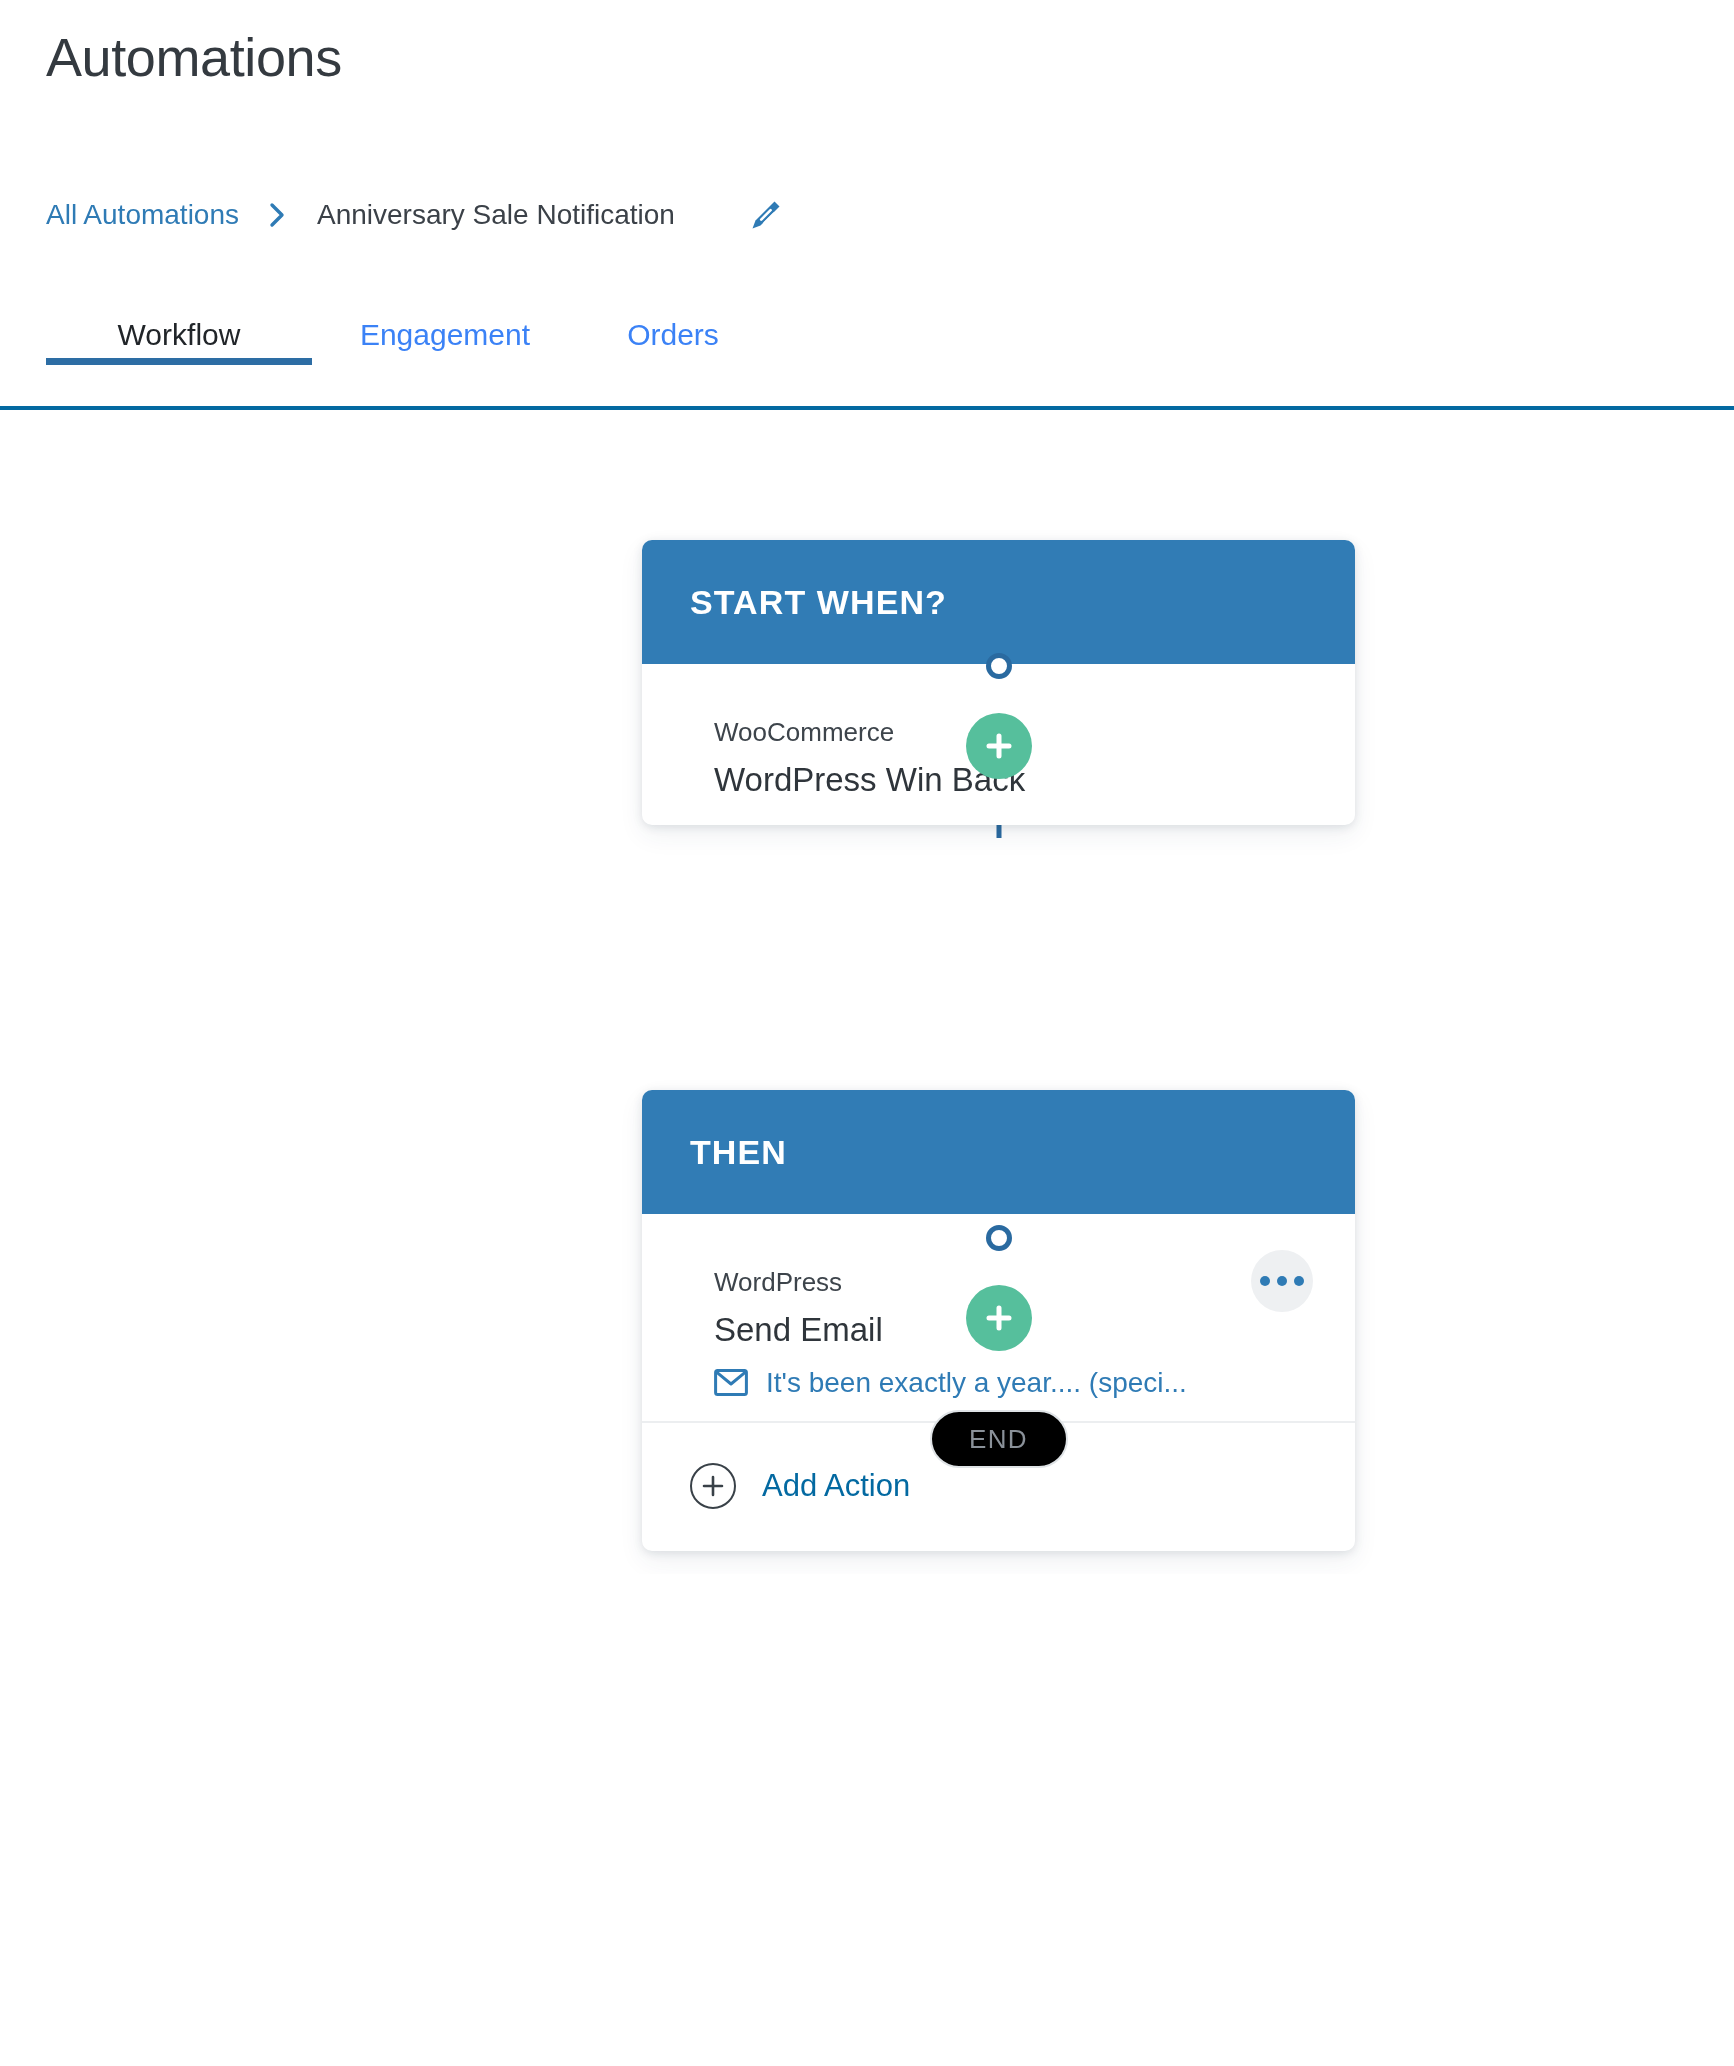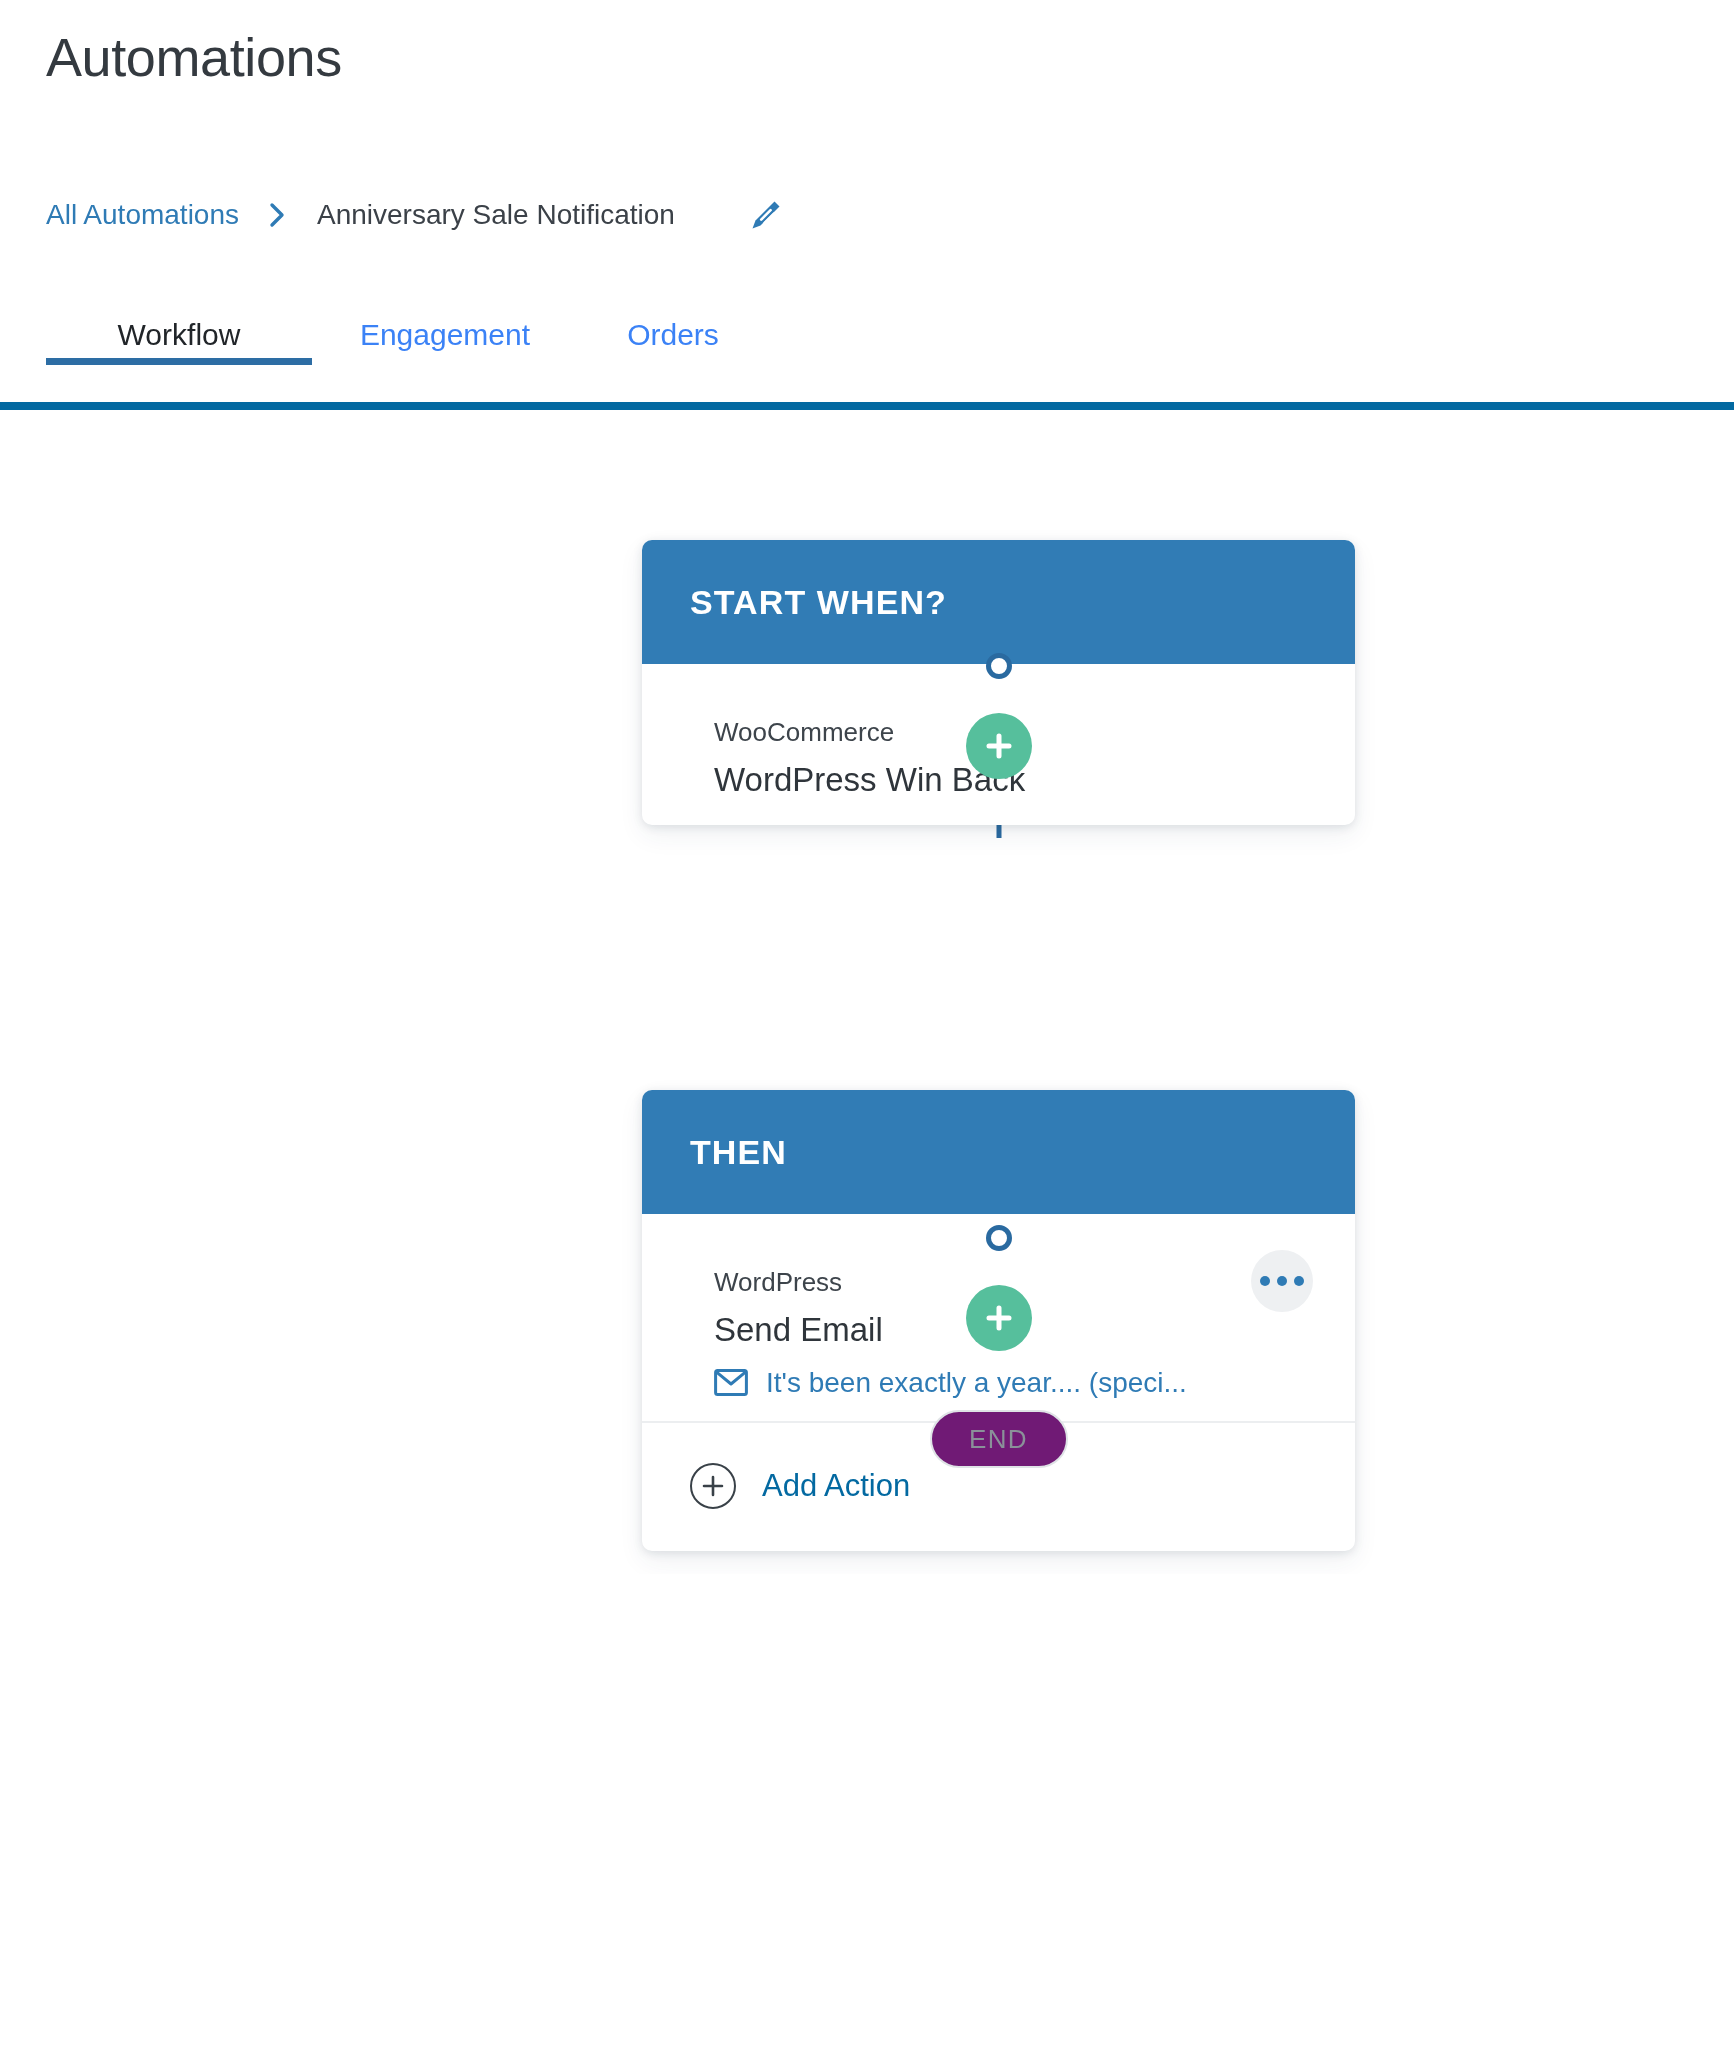--- a/index.html
+++ b/index.html
@@ -73,21 +73,21 @@
   }
   .breadcrumb-edit svg { display: block; }
 
   
   .tabs {
     position: absolute;
     left: 0;
     right: 0;
     top: 300px;
     height: 110px;
-    border-bottom: 8px solid #0369a1;
+    border-bottom: 4px solid #0369a1;
   }
   .tabs-inner {
     position: absolute;
     left: 46px;
     top: 0;
     display: flex;
     align-items: flex-start;
     height: 108px;
   }
   .tab {
@@ -271,21 +271,21 @@
   .plus-btn svg { display: block; }
 
   .end-badge {
     position: absolute;
     left: 50%;
     transform: translateX(-50%);
     width: 138px;
     height: 58px;
     border-radius: 29px;
     border: 2px solid #dfe3e6;
-    background: #701a75;
+    background: #000000;
     display: flex;
     align-items: center;
     justify-content: center;
     font-size: 26px;
     letter-spacing: 1.4px;
     color: #8a9199;
     z-index: 5;
   }
 
   

